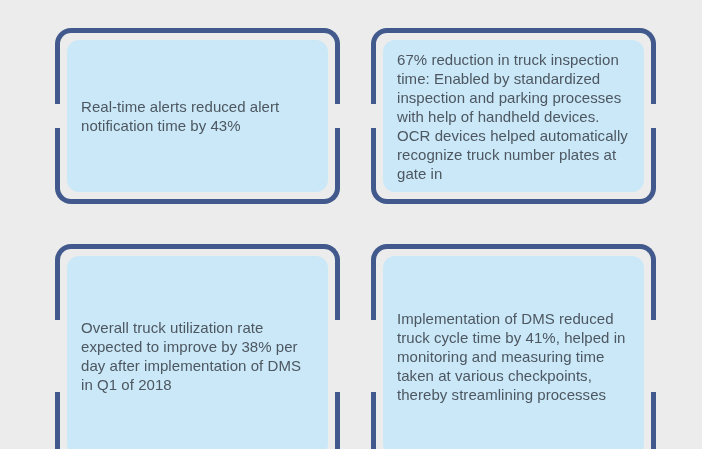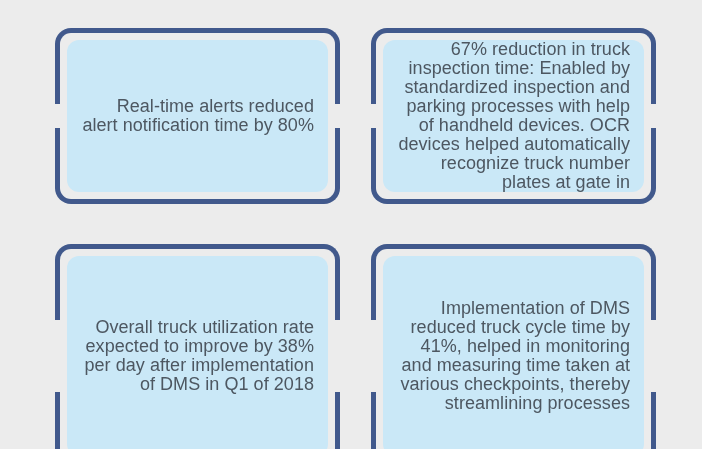--- a/index.html
+++ b/index.html
@@ -72,40 +72,40 @@
     border-radius: 12px;
     display: flex;
     align-items: center;
     justify-content: center;
     padding: 8px 14px;
     box-sizing: border-box;
   }
 
   .card-text {
     margin: 0;
-    text-align: right;
+    text-align: left;
     color: #4d5761;
-    font-size: 18px;
+    font-size: 15px;
     line-height: 19px;
     letter-spacing: 0.05px;
     font-family: "Liberation Sans", "DejaVu Sans", sans-serif;
   }
 </style>
 </head>
 <body>
 
 <div class="board">
 
   <div class="card card-r1 card-c1">
     <div class="frame">
       <div class="frame-half frame-top"></div>
       <div class="frame-half frame-bottom"></div>
     </div>
     <div class="panel">
-      <p class="card-text">Real-time alerts reduced alert notification time by 80%</p>
+      <p class="card-text">Real-time alerts reduced alert notification time by 43%</p>
     </div>
   </div>
 
   <div class="card card-r1 card-c2">
     <div class="frame">
       <div class="frame-half frame-top"></div>
       <div class="frame-half frame-bottom"></div>
     </div>
     <div class="panel">
       <p class="card-text">67% reduction in truck inspection time: Enabled by standardized inspection and parking processes with help of handheld devices. OCR devices helped automatically recognize truck number plates at gate in</p>

